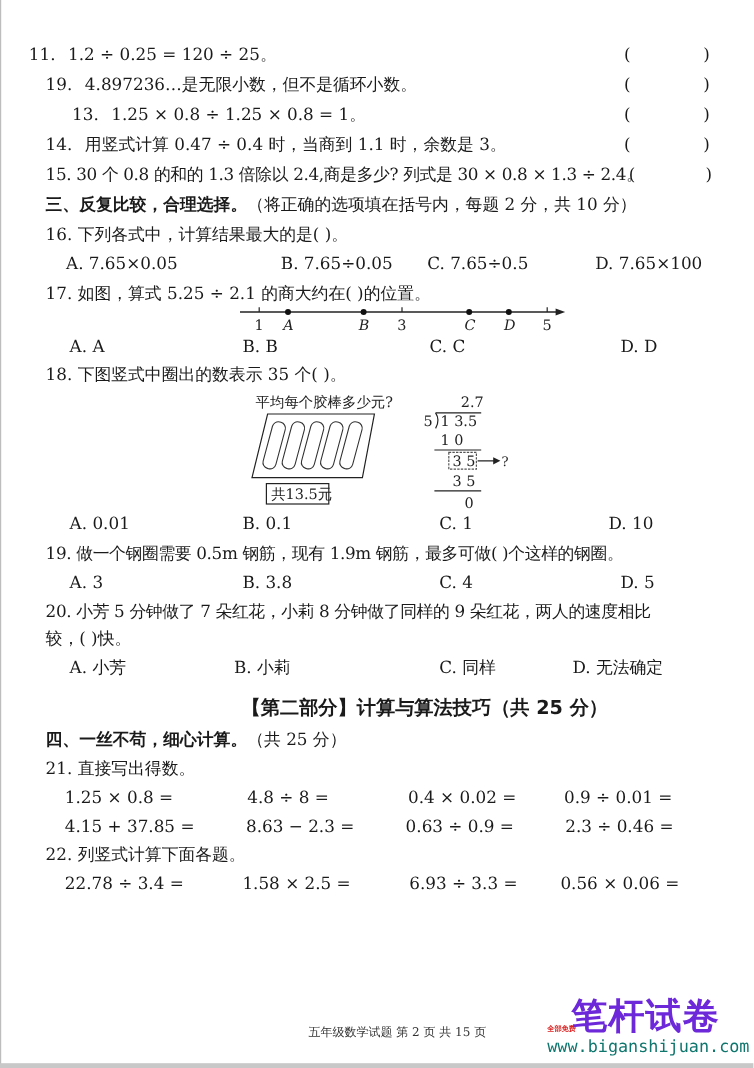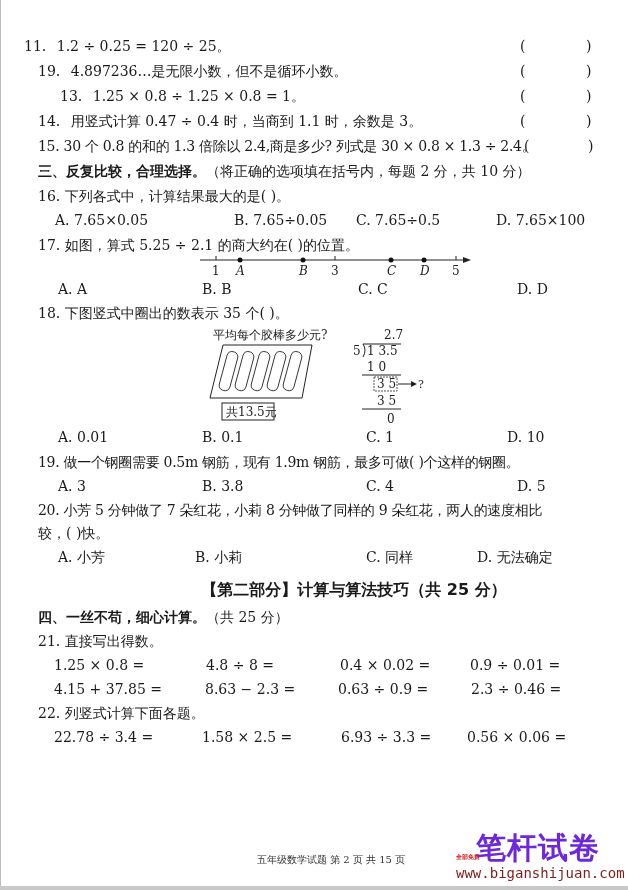--- a/index.html
+++ b/index.html
@@ -14,21 +14,21 @@
   .bold { font-family: "DejaVu Sans", "Liberation Sans", sans-serif; font-weight: bold; }
   .note { font-weight: normal; font-family: "DejaVu Serif", "Liberation Serif", serif; }
   .opt { position: absolute; font-size: 14px; line-height: 18px; white-space: nowrap; }
   .part-title { position: absolute; left: 0; width: 628px; text-align: center; font-size: 16px;
     font-family: "DejaVu Sans", "Liberation Sans", sans-serif; font-weight: bold; line-height: 20px; margin-left: 40px; }
   .footer { position: absolute; left: 257px; top: 853px; font-size: 10px; color: #333; }
   .logo-cn { position: absolute; left: 476px; top: 832px; font-size: 30px; line-height: 32px;
     font-family: "DejaVu Sans", "Liberation Sans", sans-serif; font-weight: bold; color: #6d28d9; letter-spacing: 1px; }
   .logo-tag { position: absolute; left: 456px; top: 853px; font-size: 6px; color: #d22; font-weight: bold;
     font-family: "DejaVu Sans", sans-serif; }
-  .logo-url { position: absolute; left: 456px; top: 865px; font-size: 14px; color: #7f1d1d;
+  .logo-url { position: absolute; left: 456px; top: 865px; font-size: 14px; color: #0f766e;
     font-family: "DejaVu Sans Mono", "Liberation Mono", monospace; }
   svg text { font-family: "DejaVu Serif", "Liberation Serif", serif; }
 </style>
 </head>
 <body>
 
 <div class="left-rule"></div>
 
 <div>
   <div class="line" style="left:24px; top:37px;text-align:right;">

